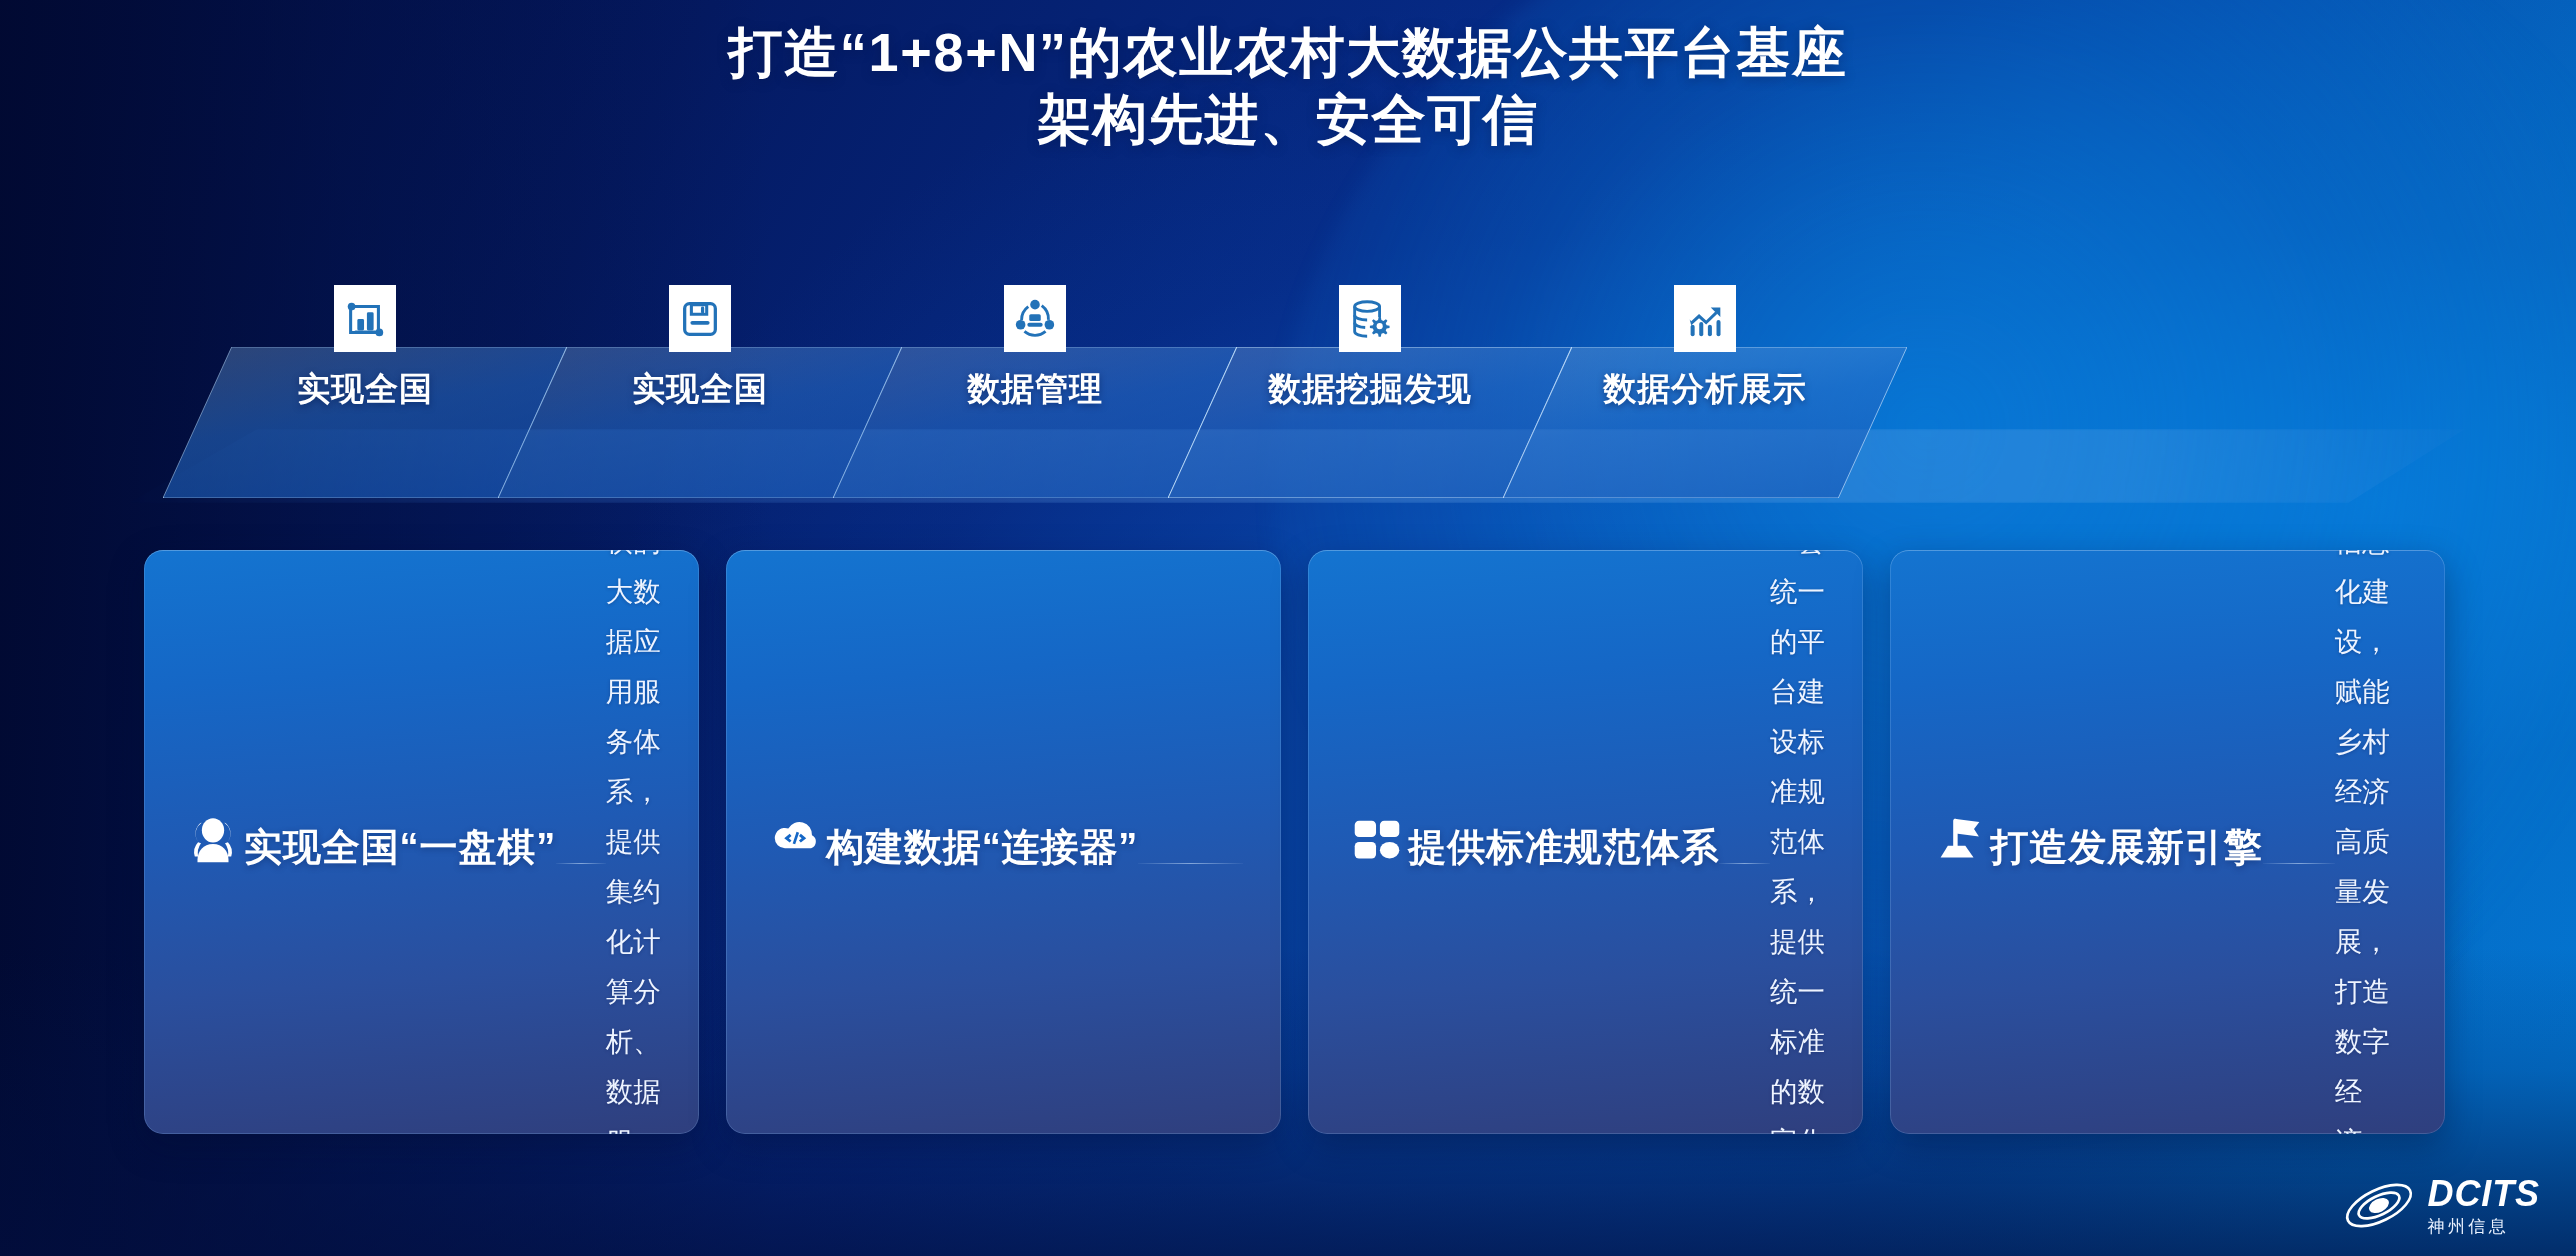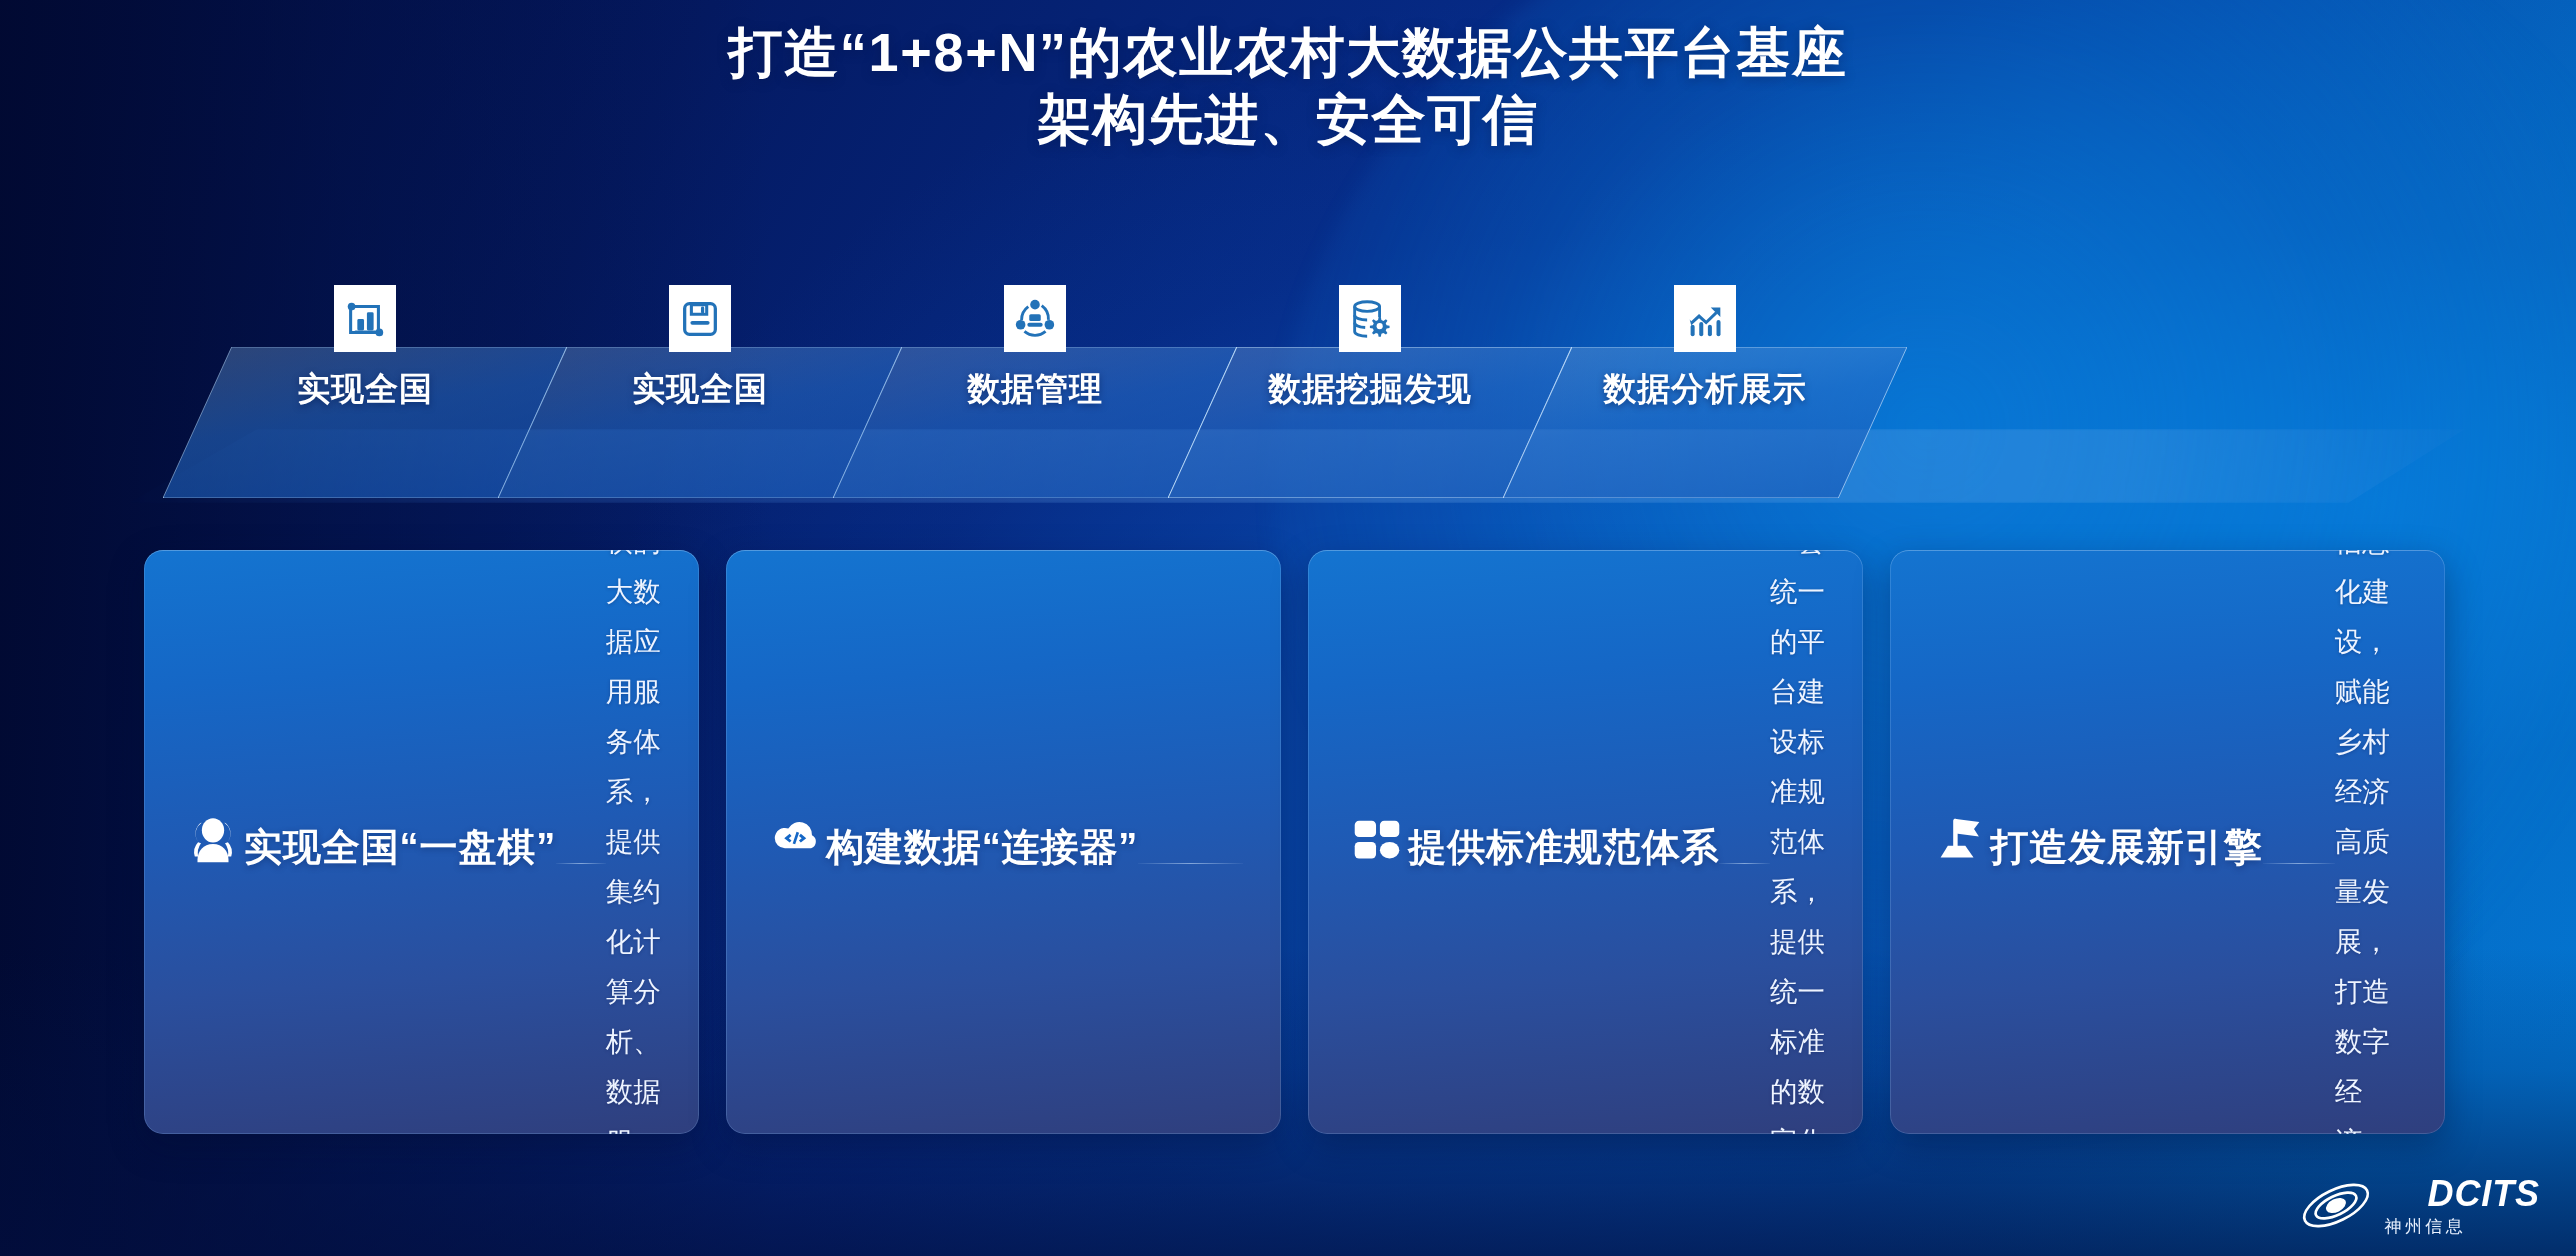--- a/index.html
+++ b/index.html
@@ -122,21 +122,21 @@
   }
 
   
   #logo {
     position:absolute; right:36px; bottom:17px; z-index:8;
     display:flex; align-items:center; gap:12px;
   }
   #logo-mark { width:74px; height:67px; }
   #logo-mark svg { width:100%; height:100%; display:block; }
   #logo-text { display:flex; flex-direction:column; line-height:1; }
-  #logo-en { color:#ffffff; font-size:36px; font-weight:bold; font-style:italic; letter-spacing:0.9px;margin-left:43px; }
+  #logo-en { color:#ffffff; font-size:36px; font-weight:bold; font-style:italic; letter-spacing:0.9px; }
   #logo-cn { color:#eaf2ff; font-size:17px; letter-spacing:3.4px; margin-top:6px; }
 </style>
 </head>
 <body>
 
 <div id="bg">
   <div id="bg-glow"></div>
   <div id="bg-dark-left"></div>
   <div id="bg-bottom"></div>
 </div>

